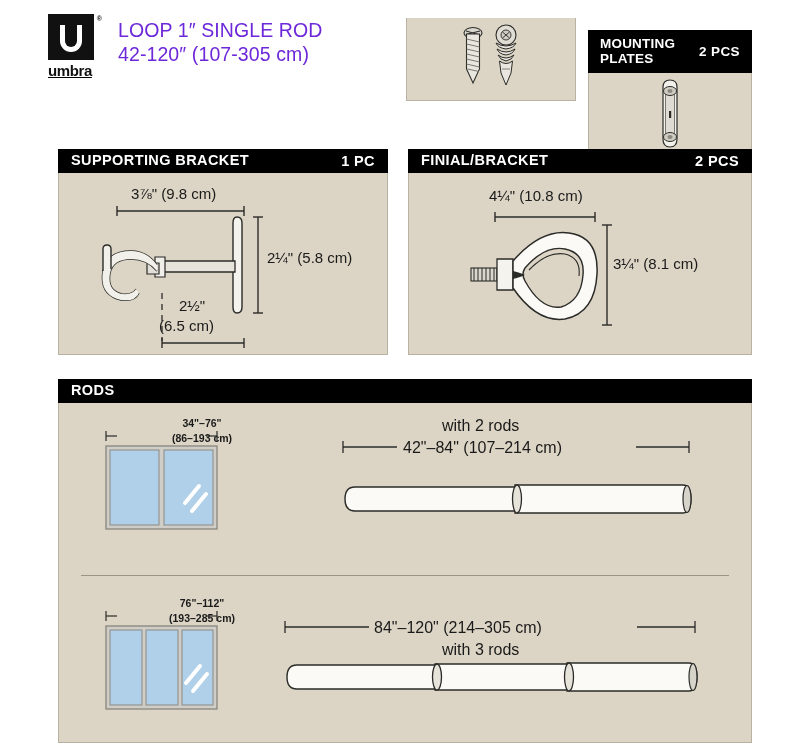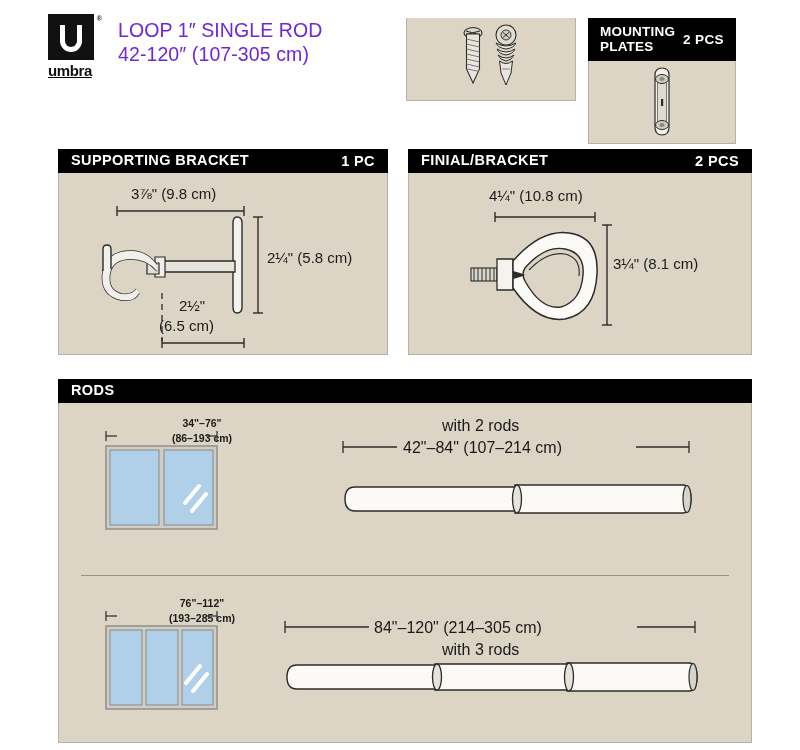--- a/index.html
+++ b/index.html
@@ -51,21 +51,21 @@
   .panel-title.two-line { font-size: 13.5px; letter-spacing: 0.2px; }
   .panel-qty { font-size: 14.5px; font-weight: 700; letter-spacing: 0.4px; white-space: nowrap; }
   .panel-qty.sm { font-size: 13.5px; }
   .panel-body {
     background: #dcd5c5; border: 1px solid #b9b2a2; border-top: none;
     position: relative; width: 100%;
   }
 
   
   #panel-screws { left: 406px; top: 18px; width: 170px; }
-  #panel-plates { left: 588px; top: 18px; width: 148px; }
+  #panel-plates { left: 588px; top: 30px; width: 164px; }
   .small-body { height: 83px; display: flex; align-items: center; justify-content: center; }
 
   
   #panel-bracket { left: 58px; top: 149px; width: 330px; }
   #panel-finial  { left: 408px; top: 149px; width: 344px; }
   .mid-body { height: 182px; }
 
   
   #panel-rods { left: 58px; top: 379px; width: 694px; }
   .rods-body { height: 340px; padding: 0; }

